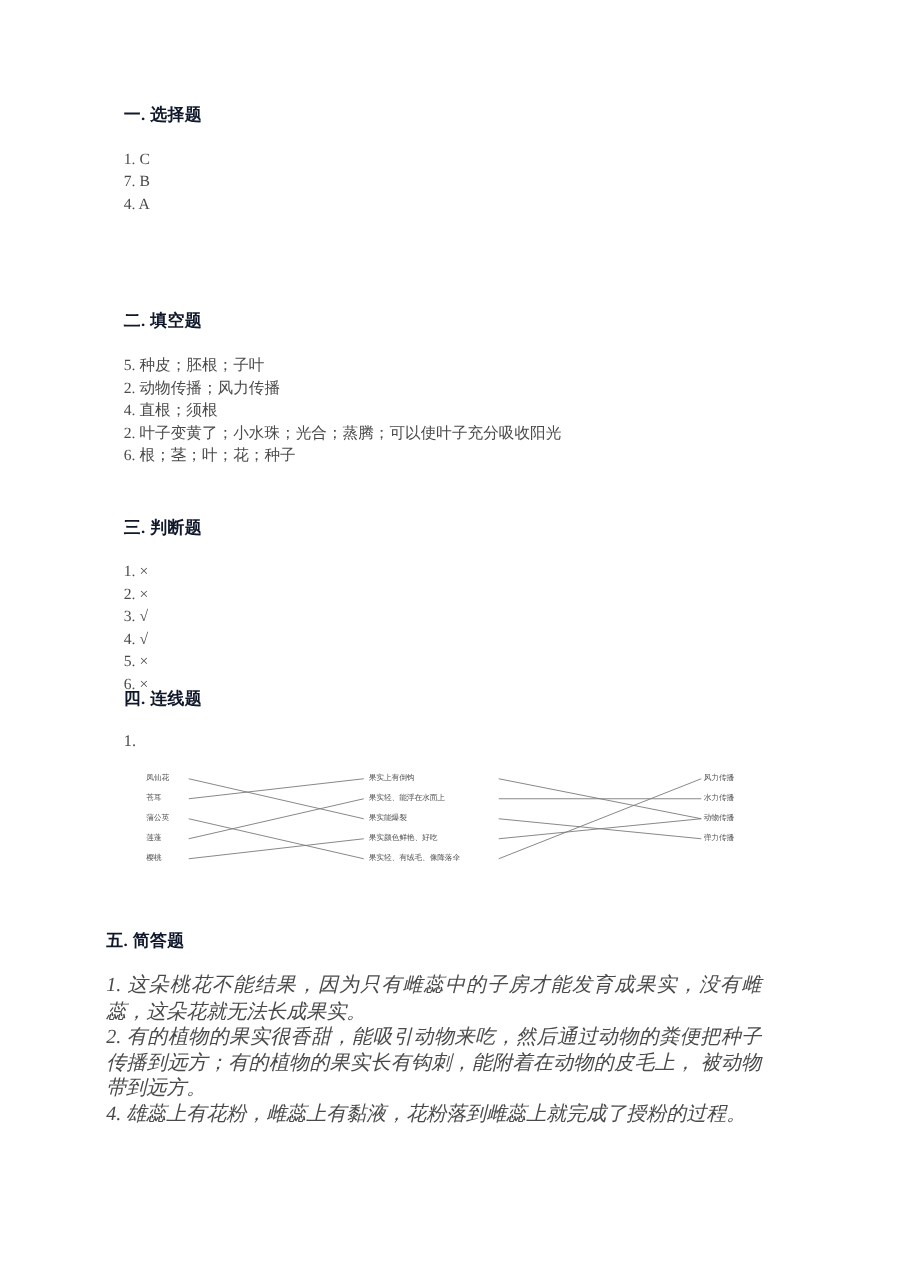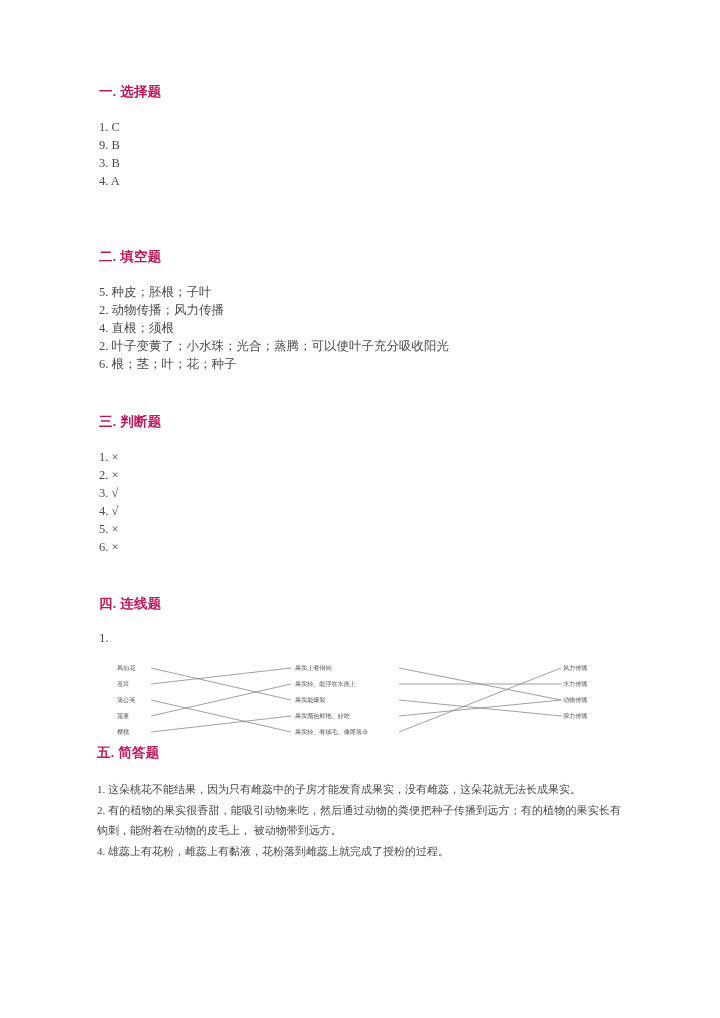--- a/index.html
+++ b/index.html
@@ -20,50 +20,51 @@
     left: 0; top: 0;
     width: 720px;
     height: 1018px;
     background: #fff;
     box-sizing: border-box;
     padding: 84px 96px 0 99px;
   }
   .section-title {
     font-weight: bold;
     font-size: 13.5px;
-    color: #be185d;
+    color: #0f172a;
     letter-spacing: 0.3px;
     margin: 0 0 18px 0;
     line-height: 1.2;
   }
   .section {
     margin-bottom: 22px;
   }
   .answer-line {
     font-size: 12.5px;
     line-height: 18px;
     color: #4a4a4a;
     margin: 0;
     white-space: pre-wrap;
   }
   .para {
-    font-size: 11px;
+    font-size: 16px;
     line-height: 20.5px;
     color: #4a4a4a;
     margin: 0;
     text-align: justify;
     text-justify: inter-ideograph;
+    font-style: italic;
   }
 
   
   #sec-choice { position: absolute; left: 99px; top: 84px; width: 520px; }
   #sec-fill   { position: absolute; left: 99px; top: 249px; width: 540px; }
   #sec-judge  { position: absolute; left: 99px; top: 414px; width: 520px; }
-  #sec-match  { position: absolute; left: 99px; top: 596px; width: 530px; }
-  #sec-short  { position: absolute; left: 97px; top: 745px; width: 524px; }
+  #sec-match  { position: absolute; left: 99px; top: 551px; width: 530px; }
+  #sec-short  { position: absolute; left: 85px; top: 745px; width: 524px; }
 
   .match-index {
     font-size: 13px;
     color: #4a4a4a;
     margin: 0 0 16px 0;
   }
   .diagram {
     position: relative;
     width: 520px;
     height: 80px;
@@ -89,22 +90,21 @@
 </style>
 </head>
 <body>
 
 <div class="page">
 
   <div class="section" id="sec-choice">
     <div class="section-title">一. 选择题</div>
     <div>
       <p class="answer-line">1. C</p>
-      <p class="answer-line">9. B</p>
-      <p class="answer-line">3. B</p>
+      <p class="answer-line">7. B</p>
       <p class="answer-line">4. A</p>
     </div>
   </div>
 
   <div class="section" id="sec-fill">
     <div class="section-title">二. 填空题</div>
     <div>
       <p class="answer-line">5. 种皮；胚根；子叶</p>
       <p class="answer-line">2. 动物传播；风力传播</p>
       <p class="answer-line">4. 直根；须根</p>

